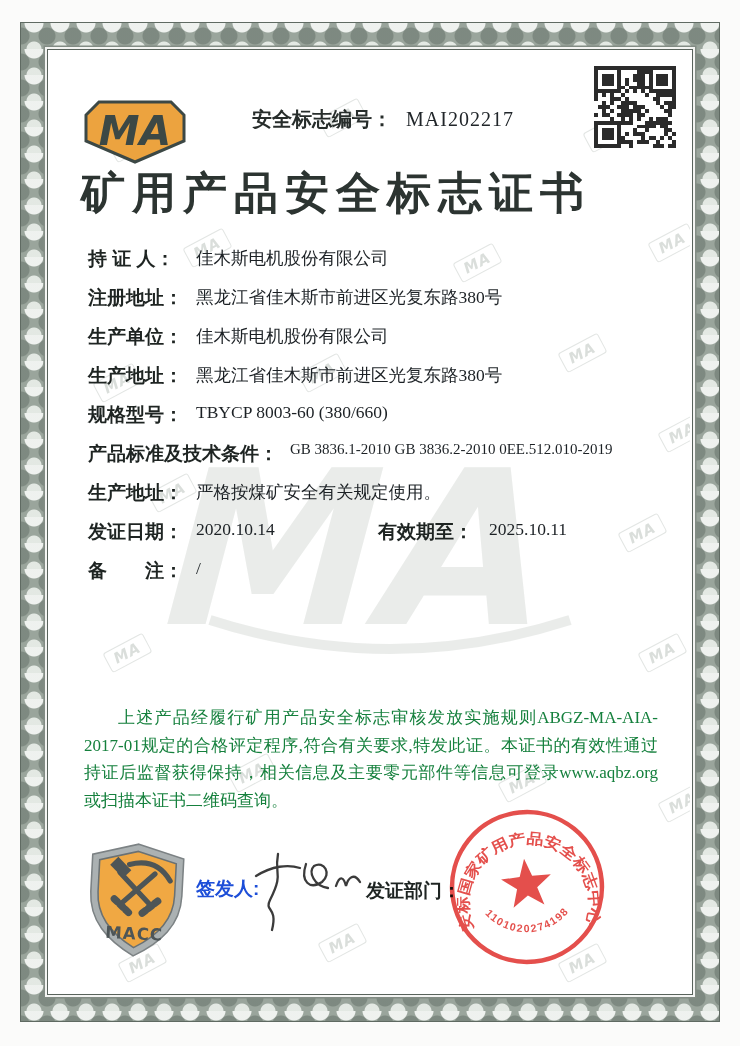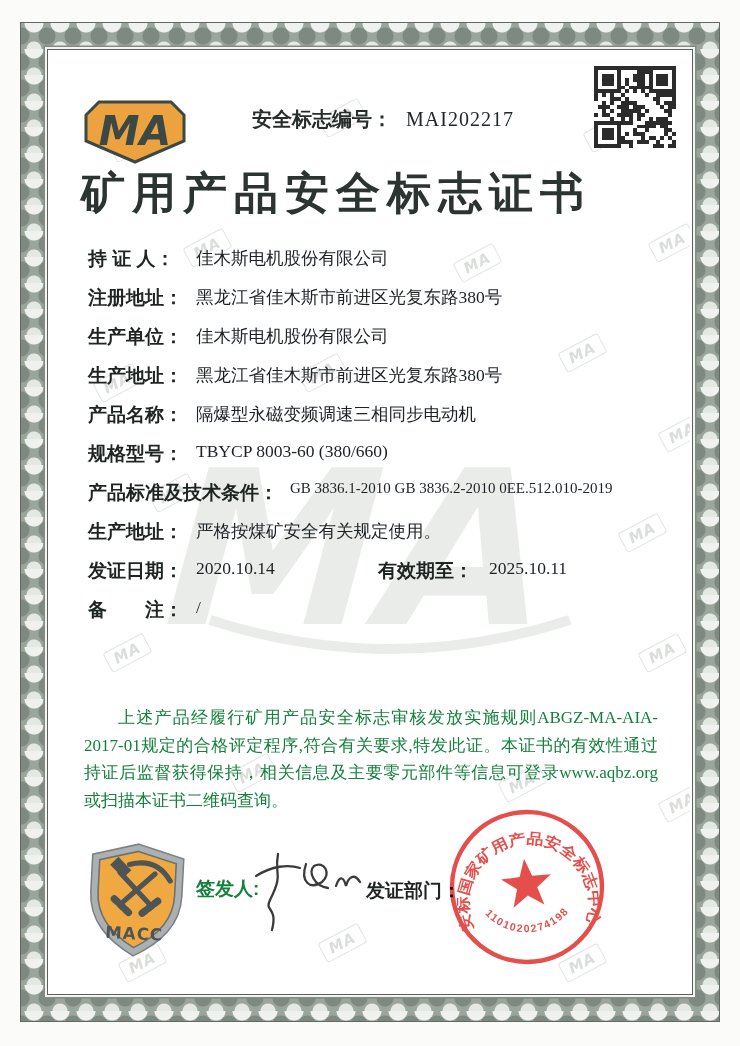--- a/index.html
+++ b/index.html
@@ -42,21 +42,21 @@
   .fvalue{font-family:"Liberation Serif",serif;font-size:17.5px;color:#1c2125;white-space:nowrap;}
   .frow.wide .flabel{width:auto;margin-right:12px;}
   .frow.wide .fvalue{font-size:15px;}
   .dates .fvalue.first{width:182px;flex:0 0 auto;}
   .dates .flabel.second{width:auto;margin-right:16px;}
   .statement{position:absolute;left:84px;top:704px;width:574px;
              font-family:Liberation Serif, serif;font-size:17px;line-height:27.5px;
              text-indent:2em;text-align:justify;color:#15803d;}
   
   .shield{position:absolute;left:84px;top:842px;transform:rotate(3deg);}
-  .signer{position:absolute;left:196px;top:876px;font-weight:bold;font-size:19px;color:#15803d;}
+  .signer{position:absolute;left:196px;top:876px;font-weight:bold;font-size:19px;color:#1d4ed8;}
   .signature{position:absolute;left:246px;top:840px;}
   .issuer{position:absolute;left:366px;top:878px;font-weight:bold;font-size:19px;color:#1e2422;}
   .seal{position:absolute;left:446px;top:806px;transform:rotate(-6deg);mix-blend-mode:multiply;opacity:.92;}
 </style>
 </head>
 <body>
 
 <div class="page">
   <div class="band"></div>
   <div class="sheet"></div>
@@ -555,24 +555,20 @@
     </div>
     <div class="frow">
       <span class="flabel">生产单位：</span>
       <span class="fvalue">佳木斯电机股份有限公司</span>
     </div>
     <div class="frow">
       <span class="flabel">生产地址：</span>
       <span class="fvalue">黑龙江省佳木斯市前进区光复东路380号</span>
     </div>
     <div class="frow">
-      <span class="flabel">产品名称：</span>
-      <span class="fvalue">隔爆型永磁变频调速三相同步电动机</span>
-    </div>
-    <div class="frow">
       <span class="flabel">规格型号：</span>
       <span class="fvalue">TBYCP 8003-60 (380/660)</span>
     </div>
     <div class="frow wide">
       <span class="flabel">产品标准及技术条件：</span>
       <span class="fvalue">GB 3836.1-2010 GB 3836.2-2010 0EE.512.010-2019</span>
     </div>
     <div class="frow">
       <span class="flabel">生产地址：</span>
       <span class="fvalue">严格按煤矿安全有关规定使用。</span>

